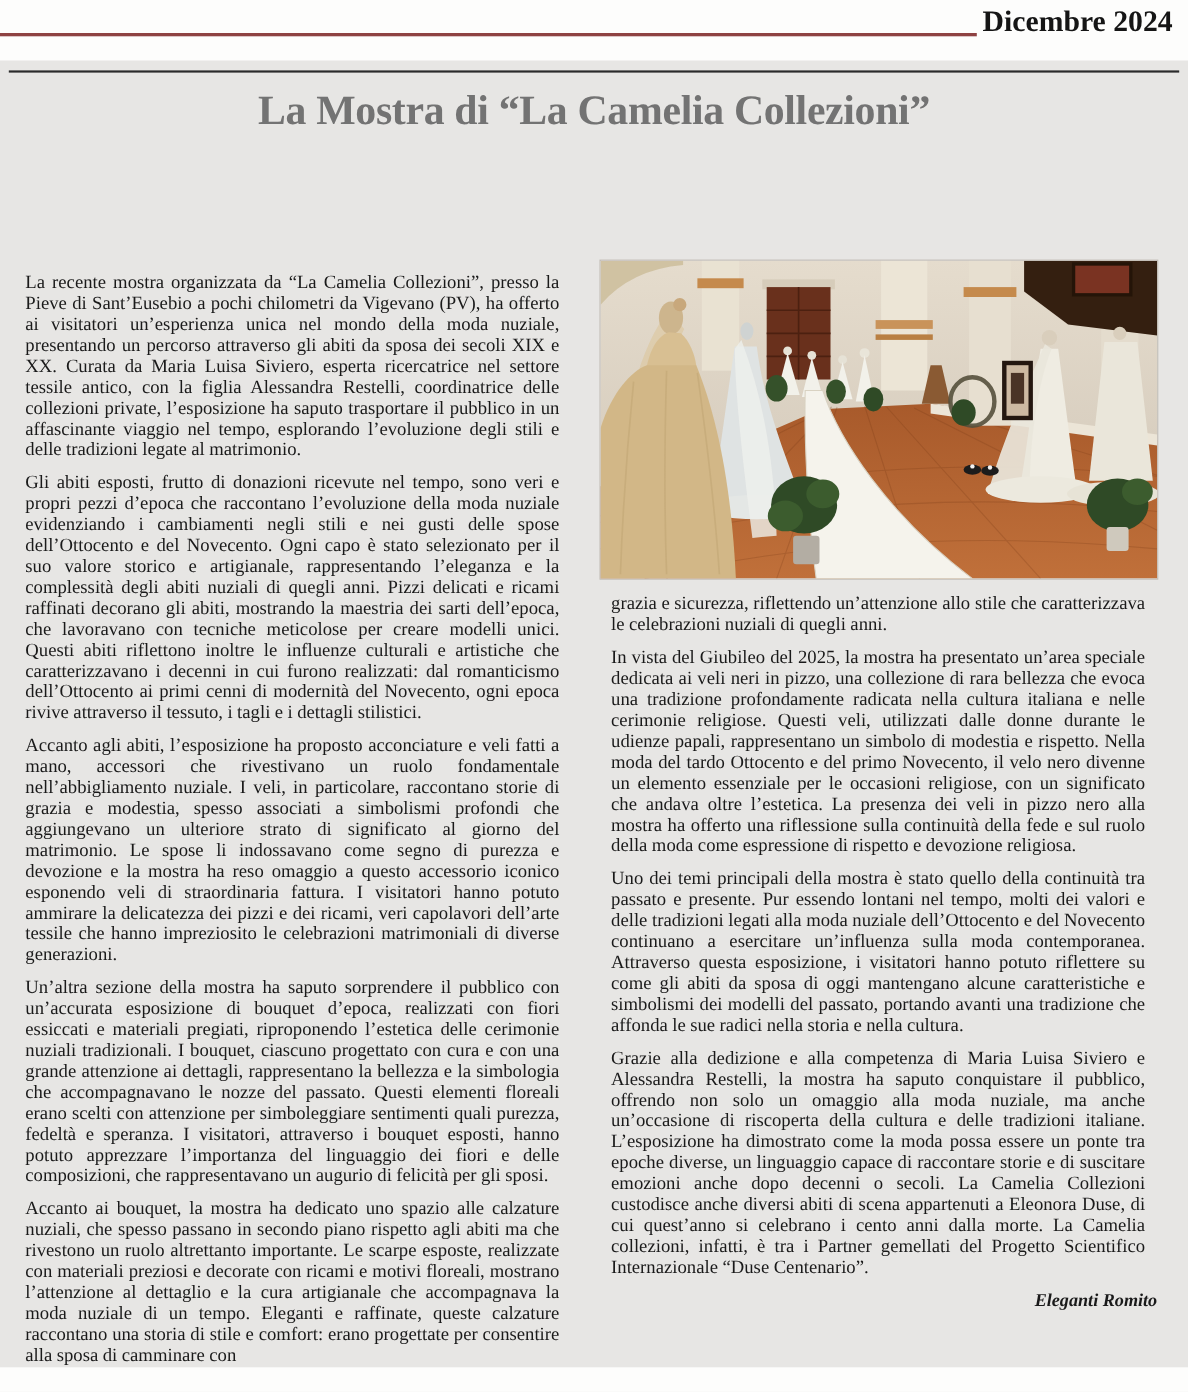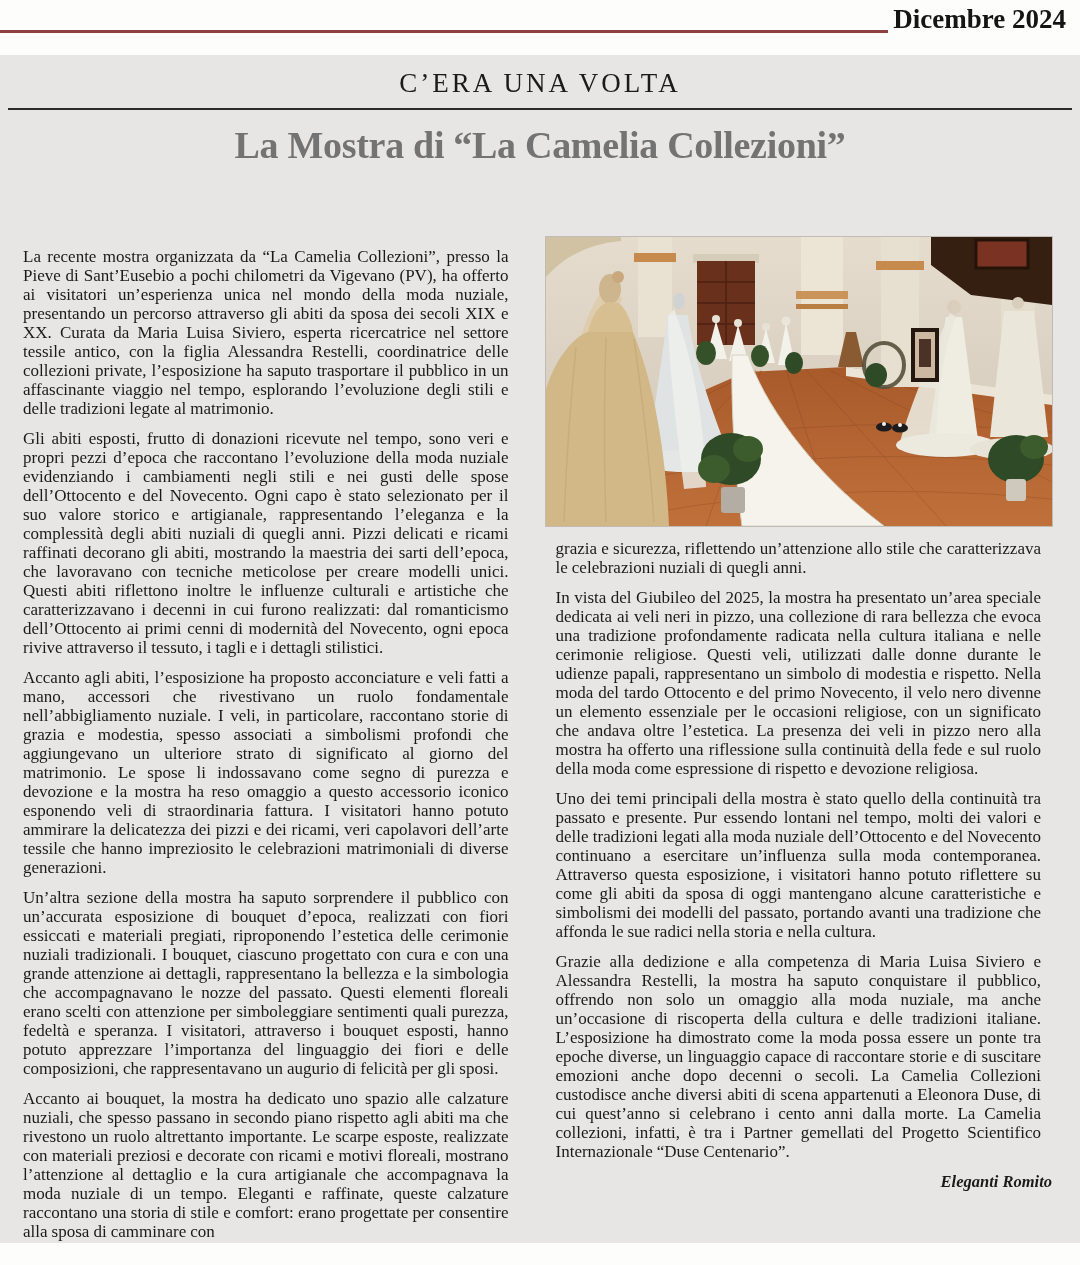--- a/index.html
+++ b/index.html
@@ -34,21 +34,20 @@
 <body>
 
 <div class="page">
 
   <div class="topbar">
     <div class="rule-red"></div>
     <div class="issue-date">Dicembre 2024</div>
   </div>
 
   <div class="sheet">
-    <div class="kicker">C’ERA UNA VOLTA</div>
     <div class="rule-black"></div>
     <div class="headline">
       <div>La Mostra di “La Camelia Collezioni”</div>
     </div>
 
     <div class="columns">
 
       <div class="col">
         <p>La recente mostra organizzata da “La Camelia Collezioni”, presso la Pieve di Sant’Eusebio a pochi chilometri da Vigevano (PV), ha offerto ai visitatori un’esperienza unica nel mondo della moda nuziale, presentando un percorso attraverso gli abiti da sposa dei secoli XIX e XX. Curata da Maria Luisa Siviero, esperta ricercatrice nel settore tessile antico, con la figlia Alessandra Restelli, coordinatrice delle collezioni private, l’esposizione ha saputo trasportare il pubblico in un affascinante viaggio nel tempo, esplorando l’evoluzione degli stili e delle tradizioni legate al matrimonio.</p>
         <p>Gli abiti esposti, frutto di donazioni ricevute nel tempo, sono veri e propri pezzi d’epoca che raccontano l’evoluzione della moda nuziale evidenziando i cambiamenti negli stili e nei gusti delle spose dell’Ottocento e del Novecento. Ogni capo è stato selezionato per il suo valore storico e artigianale, rappresentando l’eleganza e la complessità degli abiti nuziali di quegli anni. Pizzi delicati e ricami raffinati decorano gli abiti, mostrando la maestria dei sarti dell’epoca, che lavoravano con tecniche meticolose per creare modelli unici. Questi abiti riflettono inoltre le influenze culturali e artistiche che caratterizzavano i decenni in cui furono realizzati: dal romanticismo dell’Ottocento ai primi cenni di modernità del Novecento, ogni epoca rivive attraverso il tessuto, i tagli e i dettagli stilistici.</p>

